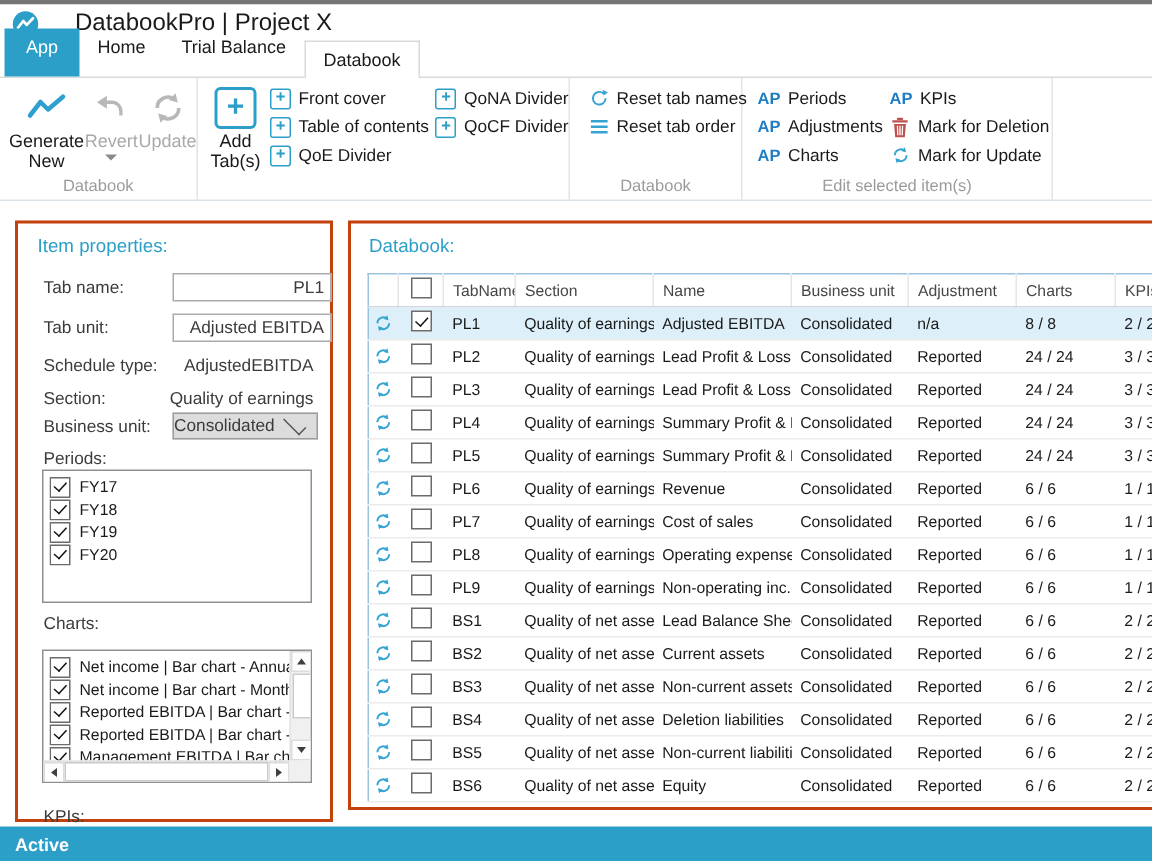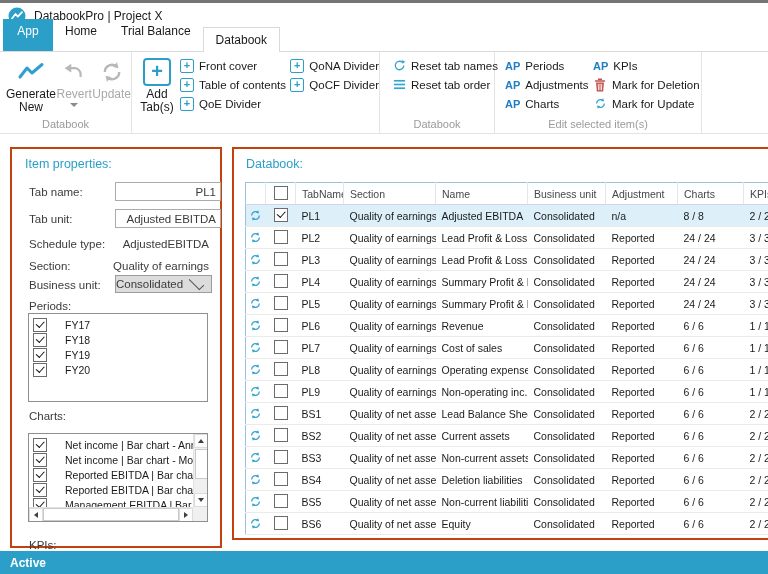--- a/index.html
+++ b/index.html
@@ -3,21 +3,21 @@
 <meta charset="utf-8">
 <style>
   html,body{margin:0;padding:0;background:#e8e8e8;}
   .screen{position:relative;width:768px;height:574px;background:#fff;overflow:hidden;
           font-family:"Liberation Sans",sans-serif;color:#3b3b3b;}
   
   .top-strip{position:absolute;left:0;top:0;width:768px;height:3px;background:#757575;}
   .titlebar{position:absolute;left:0;top:3px;width:768px;height:25px;background:#fff;
             display:flex;align-items:center;}
   .logo{width:18px;height:18px;margin-left:8px;display:inline-flex;}
-  .win-title{margin-left:8px;font-size:12px;color:#1a1a1a;}
+  .win-title{margin-left:24px;font-size:16px;color:#1a1a1a;}
   
   .tabstrip{position:absolute;left:0;top:28px;width:768px;height:24px;display:flex;align-items:flex-end;
             border-bottom:1px solid #dadada;box-sizing:border-box;}
   .tab{height:32px;line-height:24px;padding:0 12px;font-size:12px;color:#1a1a1a;cursor:default;}
   .tab-app{margin-left:3px;width:26px;text-align:center;background:var(--accent,#2b9fc7);color:#fff;}
   .tab-sel{background:#fff;border:1px solid #d9d9d9;border-bottom:none;position:relative;z-index:2;
            margin-bottom:-1px;height:25px;box-sizing:border-box;}
   
   .ribbon{position:absolute;left:0;top:52px;width:768px;height:82px;background:#fff;
           border-bottom:1px solid #dde4ea;box-sizing:border-box;display:flex;}
@@ -52,21 +52,21 @@
           font-size:11.5px;text-align:right;padding:1px 4px;color:#3b3b3b;}
   .fdrop{position:absolute;left:103px;width:97px;height:18px;background:#dcdcdc;border:1px solid #9c9c9c;
          box-sizing:border-box;display:flex;align-items:center;font-size:11.5px;}
   .fdrop span{flex:1;text-align:right;padding-right:3px;}
   .chev{width:6px;height:6px;border-right:1.4px solid #555;border-bottom:1.4px solid #555;
         transform:rotate(45deg);margin:-3px 7px 0 3px;}
   .listbox{position:absolute;left:16px;width:180px;border:1px solid #8f8f8f;background:#fff;box-sizing:border-box;overflow:hidden;}
   .lb-items{position:absolute;left:0;top:0;right:0;bottom:0;padding:3px 0 0 4px;overflow:hidden;}
   .lb-items.scrolled{right:14px;bottom:14px;}
   .lbitem{display:flex;align-items:center;height:15px;white-space:nowrap;overflow:hidden;}
-  .lblabel{font-size:10.5px;margin-left:18px;color:#1a1a1a;}
+  .lblabel{font-size:10.5px;margin-left:6px;color:#1a1a1a;}
   .cb{position:relative;width:12px;height:12px;border:1px solid #6b6b6b;background:#fff;flex:none;display:inline-block;box-sizing:content-box;}
   .cb.checked::after{content:"";position:absolute;left:2px;top:2.5px;width:7px;height:3.5px;
         border-left:1.8px solid #111;border-bottom:1.8px solid #111;transform:rotate(-48deg);}
   
   .vsb{position:absolute;top:0;right:0;bottom:14px;width:14px;background:#f0f0f0;border-left:1px solid #e2e2e2;box-sizing:border-box;}
   .hsb{position:absolute;left:0;right:14px;bottom:0;height:14px;background:#f0f0f0;border-top:1px solid #e2e2e2;
        box-sizing:border-box;display:flex;}
   .sb-corner{position:absolute;right:0;bottom:0;width:14px;height:14px;background:#f0f0f0;}
   .sbtn{width:14px;height:14px;background:#fdfdfd;border:1px solid #dcdcdc;box-sizing:border-box;
         display:flex;align-items:center;justify-content:center;flex:none;}

